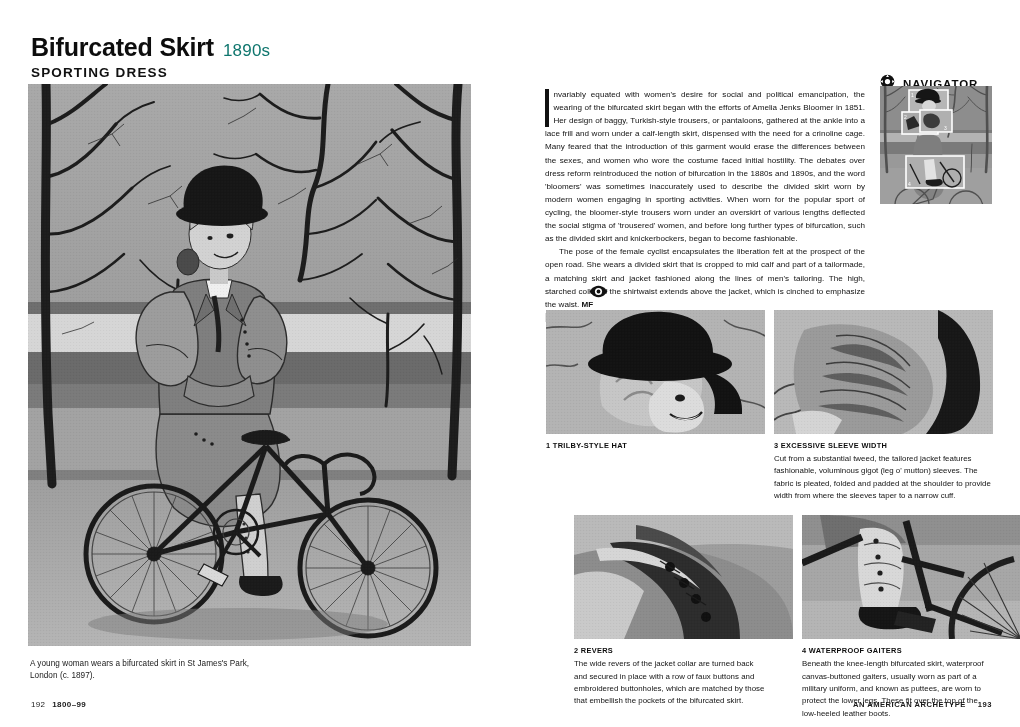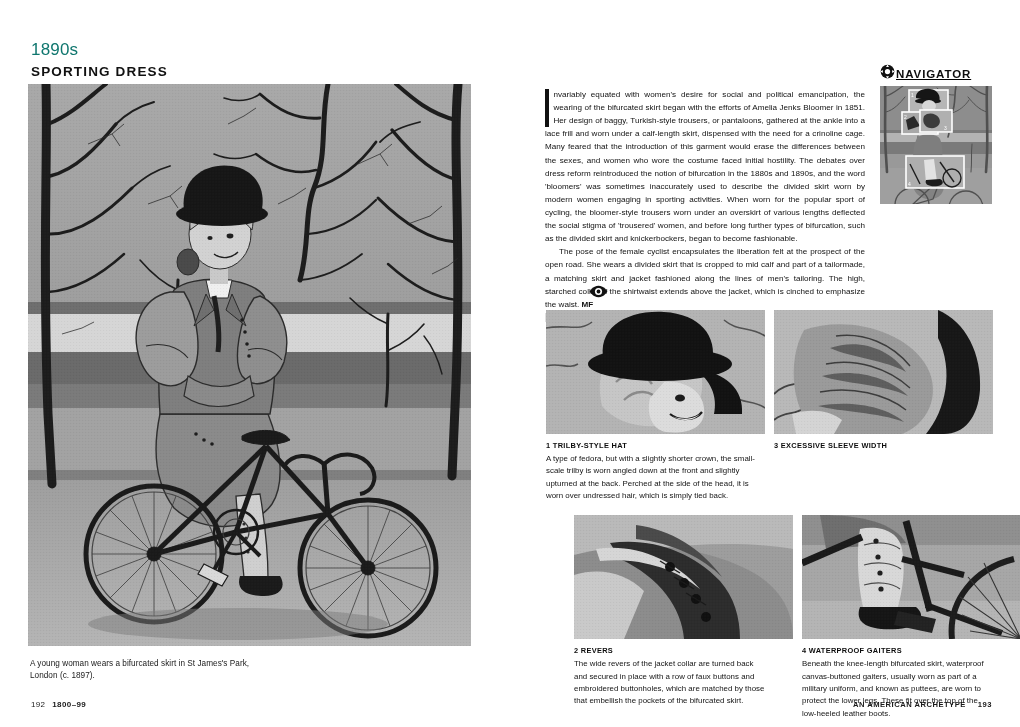--- a/index.html
+++ b/index.html
@@ -131,24 +131,24 @@
   .body-para + .body-para { text-indent: 14px; margin-top: 0; }
   .initials {
     font-weight: 700;
     font-size: 8.1px;
   }
 
   
   .nav-head {
     position: absolute;
     left: 880px;
-    top: 64px;
+    top: 74px;
     display: flex;
     align-items: center;
-    gap: 1px;
+    gap: 8px;
     text-decoration: underline;
   }
   .nav-label {
     font-size: 11.5px;
     font-weight: 600;
     letter-spacing: 0.9px;
     color: #0d0d0d;
   }
   .nav-thumb {
     position: absolute;
@@ -212,20 +212,21 @@
     letter-spacing: 0.01px;
   }
 </style>
 </head>
 <body>
 
 <div class="page">
 
   <div class="header">
     <div class="title-line">
+      <span class="title-main">Bifurcated Skirt</span>
       <span class="title-date">1890s</span>
     </div>
     <div class="subtitle">SPORTING DRESS</div>
   </div>
 
   <div class="main-figure">
     <svg viewBox="0 0 443 562" preserveAspectRatio="none">
       <defs>
         <linearGradient id="sky" x1="0" y1="0" x2="0" y2="1">
           <stop offset="0" stop-color="#a8a8a8"></stop>
@@ -545,21 +546,20 @@
           <path d="M150 60 C164 70 172 86 168 104 L196 104 C198 80 180 62 150 60 Z" fill="#121212"></path>
 
           <path d="M118 72 C142 70 160 84 158 104 C156 120 138 124 120 122 C106 120 100 104 104 88 Z" fill="#dcdcdc"></path>
           <ellipse cx="134" cy="88" rx="5" ry="3.6" fill="#1a1a1a"></ellipse>
           <path d="M124 104 C134 112 150 110 156 102" fill="none" stroke="#1a1a1a" stroke-width="2.2"></path>
           <path d="M126 106 C136 112 148 111 154 104 C146 110 134 110 126 106 Z" fill="#f2f2f2"></path>
           <rect width="219" height="124" fill="url(#grain)"></rect>
         </svg>
       </div>
       <div class="focal-title">1 TRILBY-STYLE HAT</div>
-      <div class="focal-body">A type of fedora, but with a slightly shorter crown, the small-scale trilby is worn angled down at the front and slightly upturned at the back. Perched at the side of the head, it is worn over undressed hair, which is simply tied back.</div>
     </div>
 
     <div class="focal-cell">
       <div class="focal-img">
         <svg viewBox="0 0 219 124" preserveAspectRatio="none">
           <rect width="219" height="124" fill="#b8b8b8"></rect>
           <g stroke="#2e2e2e" fill="none" stroke-width="1.8" opacity="0.85">
             <path d="M0 84 C14 70 26 78 36 66"></path>
             <path d="M0 110 C12 100 20 106 30 98"></path>
           </g>
@@ -577,20 +577,21 @@
             <path d="M46 82 C78 76 112 84 132 100"></path>
           </g>
 
           <path d="M164 0 C192 12 208 44 206 80 C204 108 190 124 170 124 L152 124 C172 100 180 60 164 28 Z" fill="#171717"></path>
 
           <path d="M18 104 C36 98 56 100 68 110 L60 124 L22 124 Z" fill="#d4d4d4"></path>
           <rect width="219" height="124" fill="url(#grain)"></rect>
         </svg>
       </div>
       <div class="focal-title">3 EXCESSIVE SLEEVE WIDTH</div>
+      <div class="focal-body">Cut from a substantial tweed, the tailored jacket features fashionable, voluminous gigot (leg o' mutton) sleeves. The fabric is pleated, folded and padded at the shoulder to provide width from where the sleeves taper to a narrow cuff.</div>
     </div>
 
     <div class="focal-cell row2">
       <div class="focal-img">
         <svg viewBox="0 0 219 124" preserveAspectRatio="none">
           <rect width="219" height="124" fill="#9d9d9d"></rect>
 
           <path d="M0 0 L219 0 L219 34 C160 24 80 30 0 46 Z" fill="#b9b9b9"></path>
 
           <path d="M0 40 C60 24 130 30 180 58 C210 76 219 100 219 124 L0 124 Z" fill="#8c8c8c"></path>

